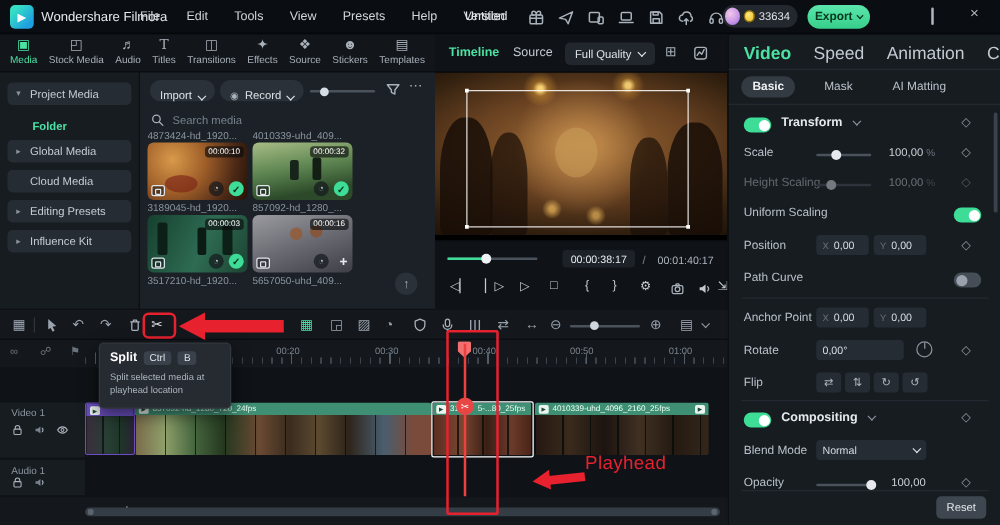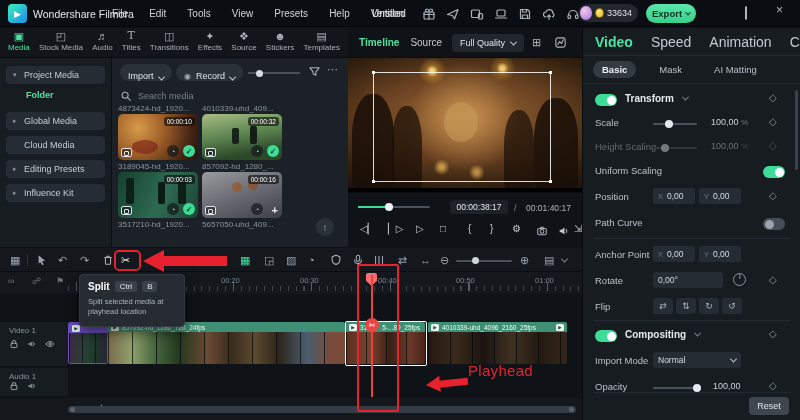--- a/index.html
+++ b/index.html
@@ -31,21 +31,21 @@
 
 .ribbon{position:absolute;left:0;top:28px;width:348px;height:30px;background:#12161b;display:flex;justify-content:space-between;padding:2px 8px 0;border-bottom:1px solid #090c0f}
 .rtab{display:flex;flex-direction:column;align-items:center;gap:1px;color:#a8b0b9}
 .rtab .ti{font-size:11px;line-height:12px}
 .rtab .tl{font-size:8px;white-space:nowrap}
 .rtab.sel{color:#4be3a4}
 
 .sidebar{position:absolute;left:0;top:58px;width:112px;height:189px;background:#171c21;border-right:1px solid #0b0e12;padding:8px 6px}
 .sitem{height:18px;border-radius:4px;background:#262c33;display:flex;align-items:center;gap:5px;padding:0 7px;margin-bottom:6px;color:#c6cdd4;font-size:9px;white-space:nowrap}
 .sitem .car{font-size:7px;color:#8b949e;width:6px}
-.sfolder{height:16px;display:flex;align-items:flex-start;padding:0 7px 0 20px;margin-bottom:6px;color:#4be3a4;font-size:9px;font-weight:bold}
+.sfolder{height:16px;display:flex;align-items:flex-end;padding:0 7px 0 20px;margin-bottom:6px;color:#4be3a4;font-size:9px;font-weight:bold}
 
 .media{position:absolute;left:112px;top:58px;width:236px;height:189px;background:#1b2127}
 .pill{background:#2a3138;border-radius:9px;height:17px;display:flex;align-items:flex-end;gap:5px;padding:0 8px;font-size:9px;color:#dfe3e8}
 .mslider{position:absolute;height:2px;background:#4a525c;border-radius:1px}
 .mknob{position:absolute;width:7px;height:7px;border-radius:50%;background:#d7dde2;top:-2.5px}
 .search{position:absolute;left:8px;top:30px;width:220px;height:15px;display:flex;align-items:center;gap:6px}
 .search input{background:transparent;border:none;outline:none;color:#c6cdd4;font-size:9px;font-family:"Liberation Sans",sans-serif;width:170px}
 .search input::placeholder{color:#78828c}
 .fname{position:absolute;font-size:8px;color:#8b949e;width:82px;overflow:hidden;white-space:nowrap}
 .thumb{position:absolute;width:80px;height:46px;border-radius:5px;overflow:hidden}
@@ -539,21 +539,21 @@
     <div class="pdivider" style="top:292px"></div>
     <div class="prow" style="top:296px">
       <span class="tog" style="left:12px;top:6px">
           <i></i>
         </span>
       <span class="plabel hdrlabel" style="left:42px">Compositing</span>
       <i class="chev abs" style="left:112px;top:8px;color:#8b949e"></i>
       <span class="kf">◇</span>
     </div>
     <div class="prow" style="top:322px">
-      <span class="plabel">Import Mode</span>
+      <span class="plabel">Blend Mode</span>
       <div class="field" style="left:70px;top:2px;width:88px;justify-content:space-between">
           <span>Normal</span>
           <i class="chev"></i>
         </div>
     </div>
     <div class="prow" style="top:348px">
       <span class="plabel">Opacity</span>
       <div class="pslider" style="left:70px;width:46px">
           <span class="pknob" style="left:40px"></span>
         </div>

